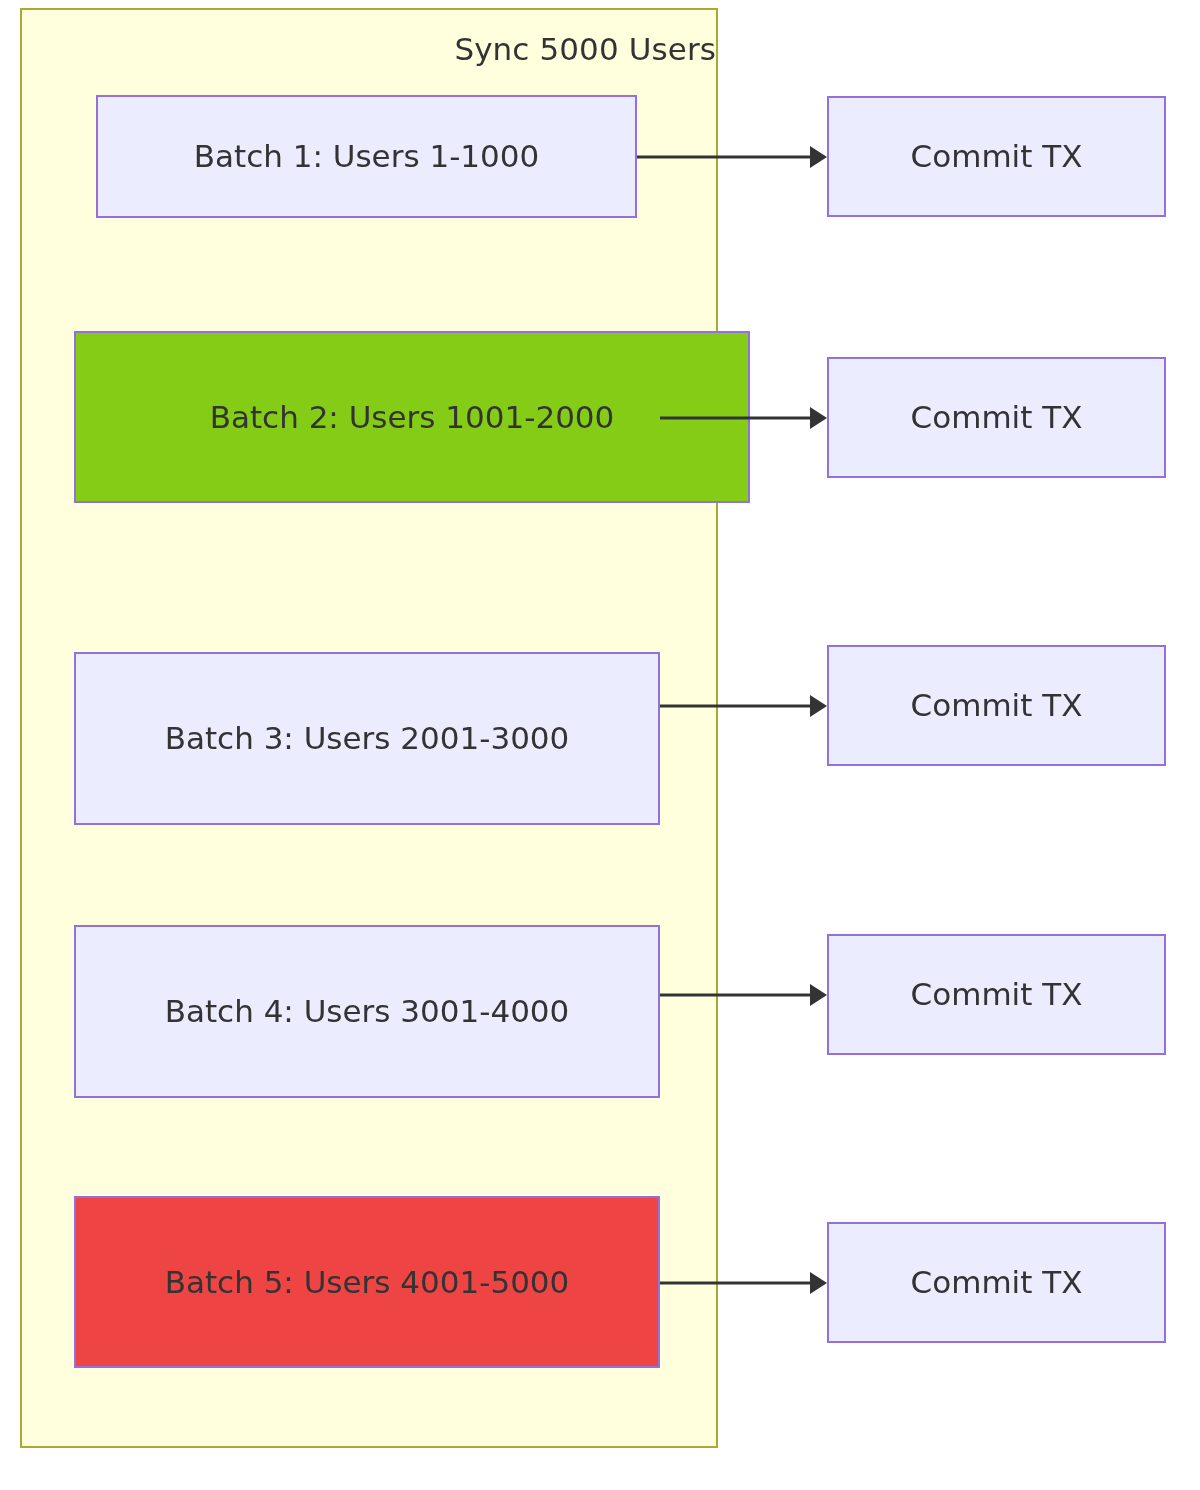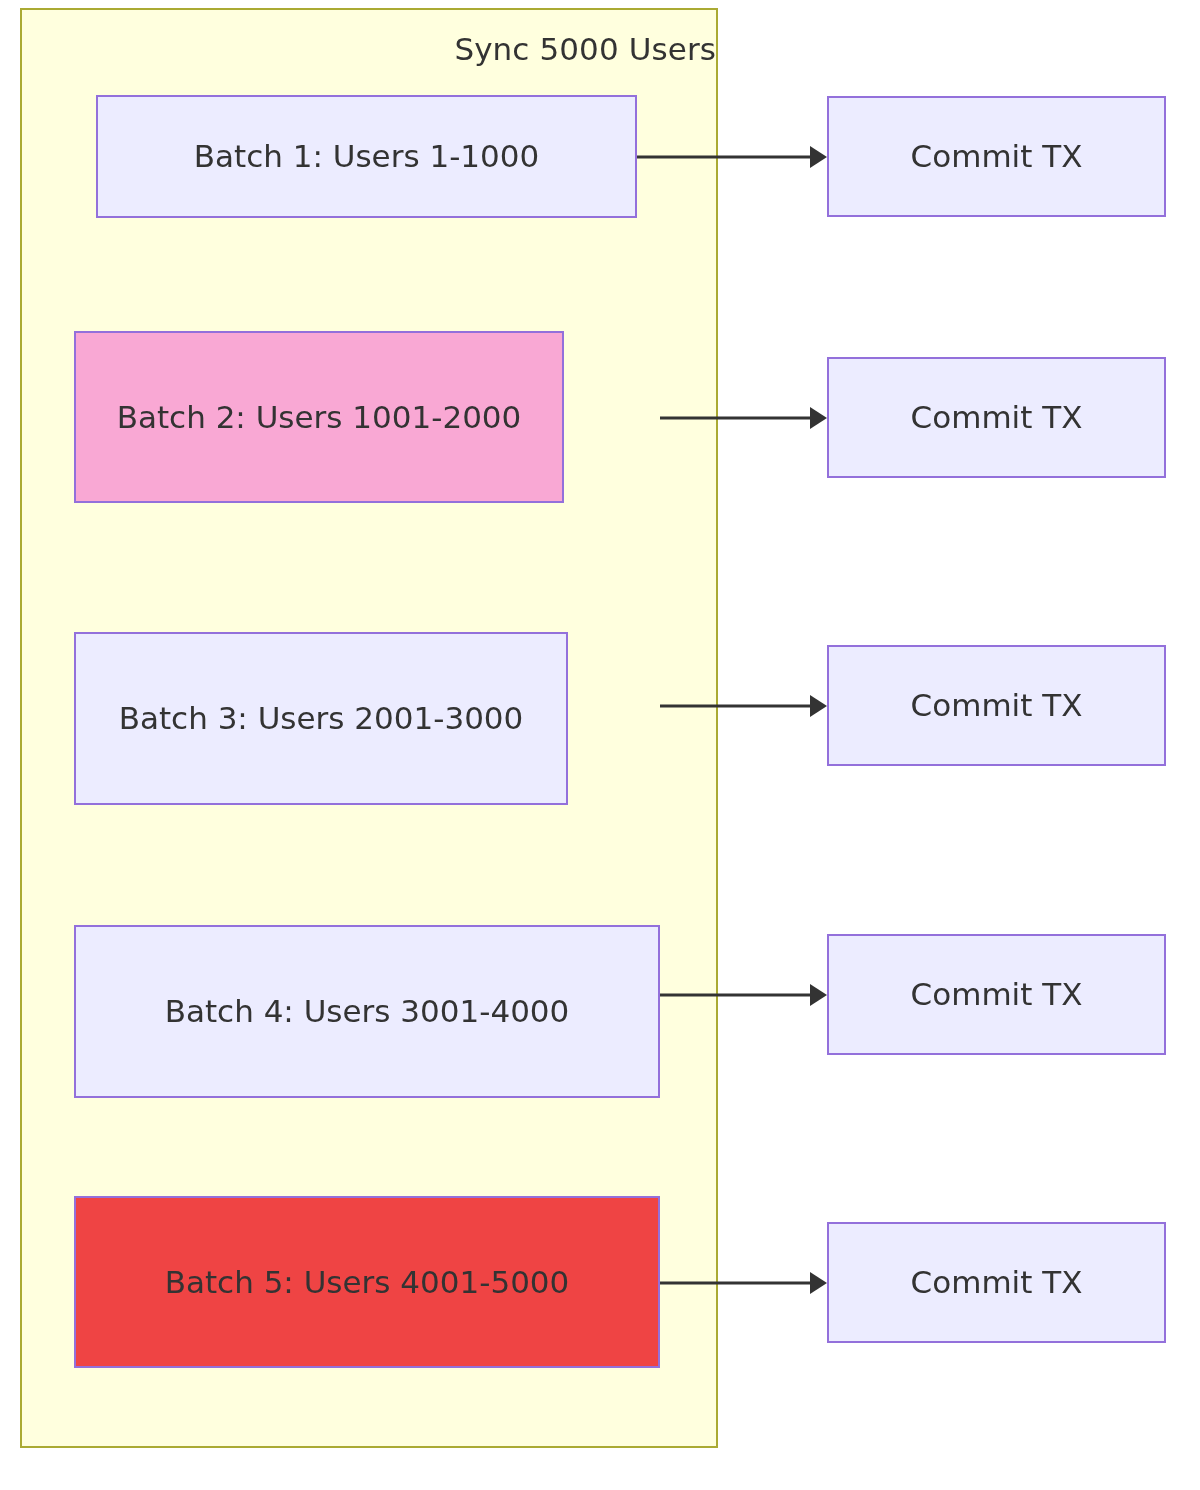--- a/index.html
+++ b/index.html
@@ -87,24 +87,24 @@
 
 <div id="diagram-root" style="background: rgb(255, 255, 255);">
 
   <div class="subgraph" style="left: 20px; top: 8px; width: 698px; height: 1440px; background: rgb(255, 255, 222); border-color: rgb(170, 170, 51);">
     <div class="subgraph-title">Sync 5000 Users</div>
   </div>
 
   <div class="node" id="node-batch-1" style="left: 96px; top: 95px; width: 541px; height: 123px; background: rgb(236, 236, 255); border-color: rgb(147, 112, 219);">
     <span class="node-label">Batch 1: Users 1-1000</span>
   </div>
-  <div class="node" id="node-batch-2" style="left: 74px; top: 331px; width: 490px; height: 172px; background: #f9a8d4; border-color: rgb(147, 112, 219);">
+  <div class="node" id="node-batch-2" style="left: 74px; top: 331px; width: 676px; height: 172px; background: #84cc16; border-color: rgb(147, 112, 219);">
     <span class="node-label">Batch 2: Users 1001-2000</span>
   </div>
-  <div class="node" id="node-batch-3" style="left: 74px; top: 632px; width: 494px; height: 173px; background: rgb(236, 236, 255); border-color: rgb(147, 112, 219);">
+  <div class="node" id="node-batch-3" style="left: 74px; top: 652px; width: 586px; height: 173px; background: rgb(236, 236, 255); border-color: rgb(147, 112, 219);">
     <span class="node-label">Batch 3: Users 2001-3000</span>
   </div>
   <div class="node" id="node-batch-4" style="left: 74px; top: 907px; width: 586px; height: 173px; background: rgb(236, 236, 255); border-color: rgb(147, 112, 219); margin-top: 18px;">
     <span class="node-label">Batch 4: Users 3001-4000</span>
   </div>
   <div class="node" id="node-batch-5" style="left: 74px; top: 1196px; width: 586px; height: 172px; background: #ef4444; border-color: rgb(147, 112, 219);">
     <span class="node-label">Batch 5: Users 4001-5000</span>
   </div>
 
   <div class="node" id="node-commit-1" style="left: 827px; top: 96px; width: 339px; height: 121px; background: rgb(236, 236, 255); border-color: rgb(147, 112, 219);">

